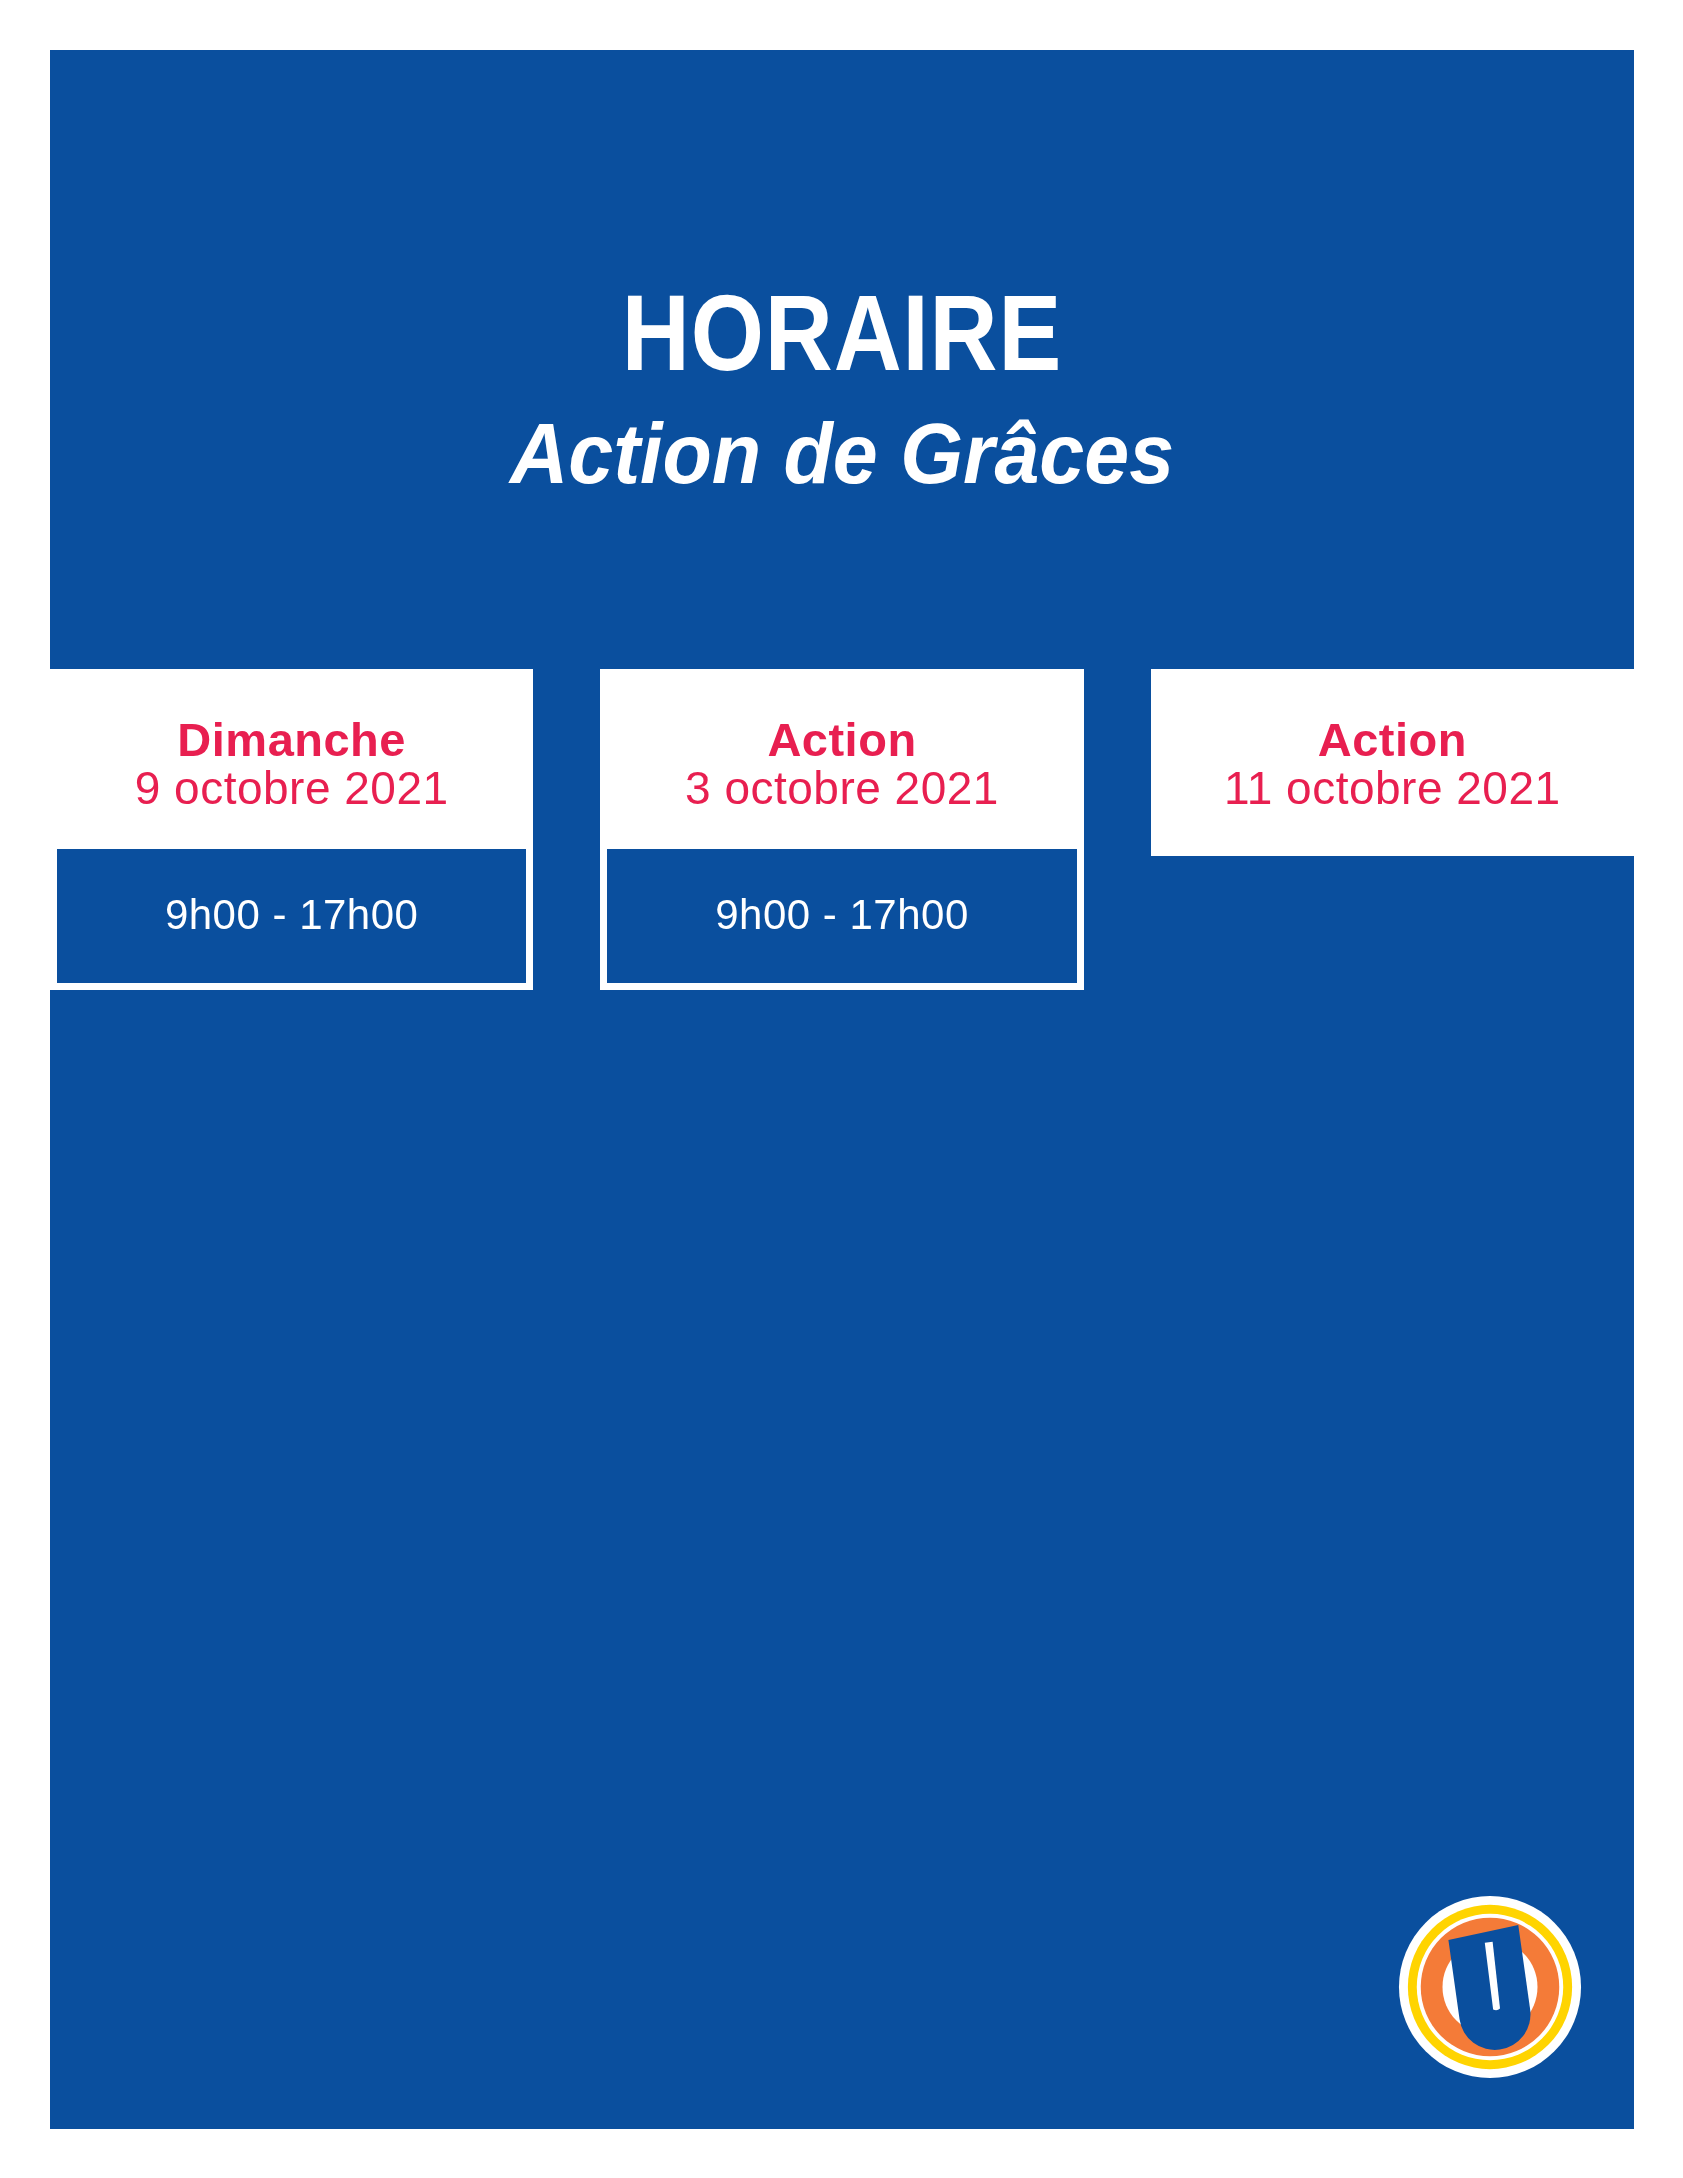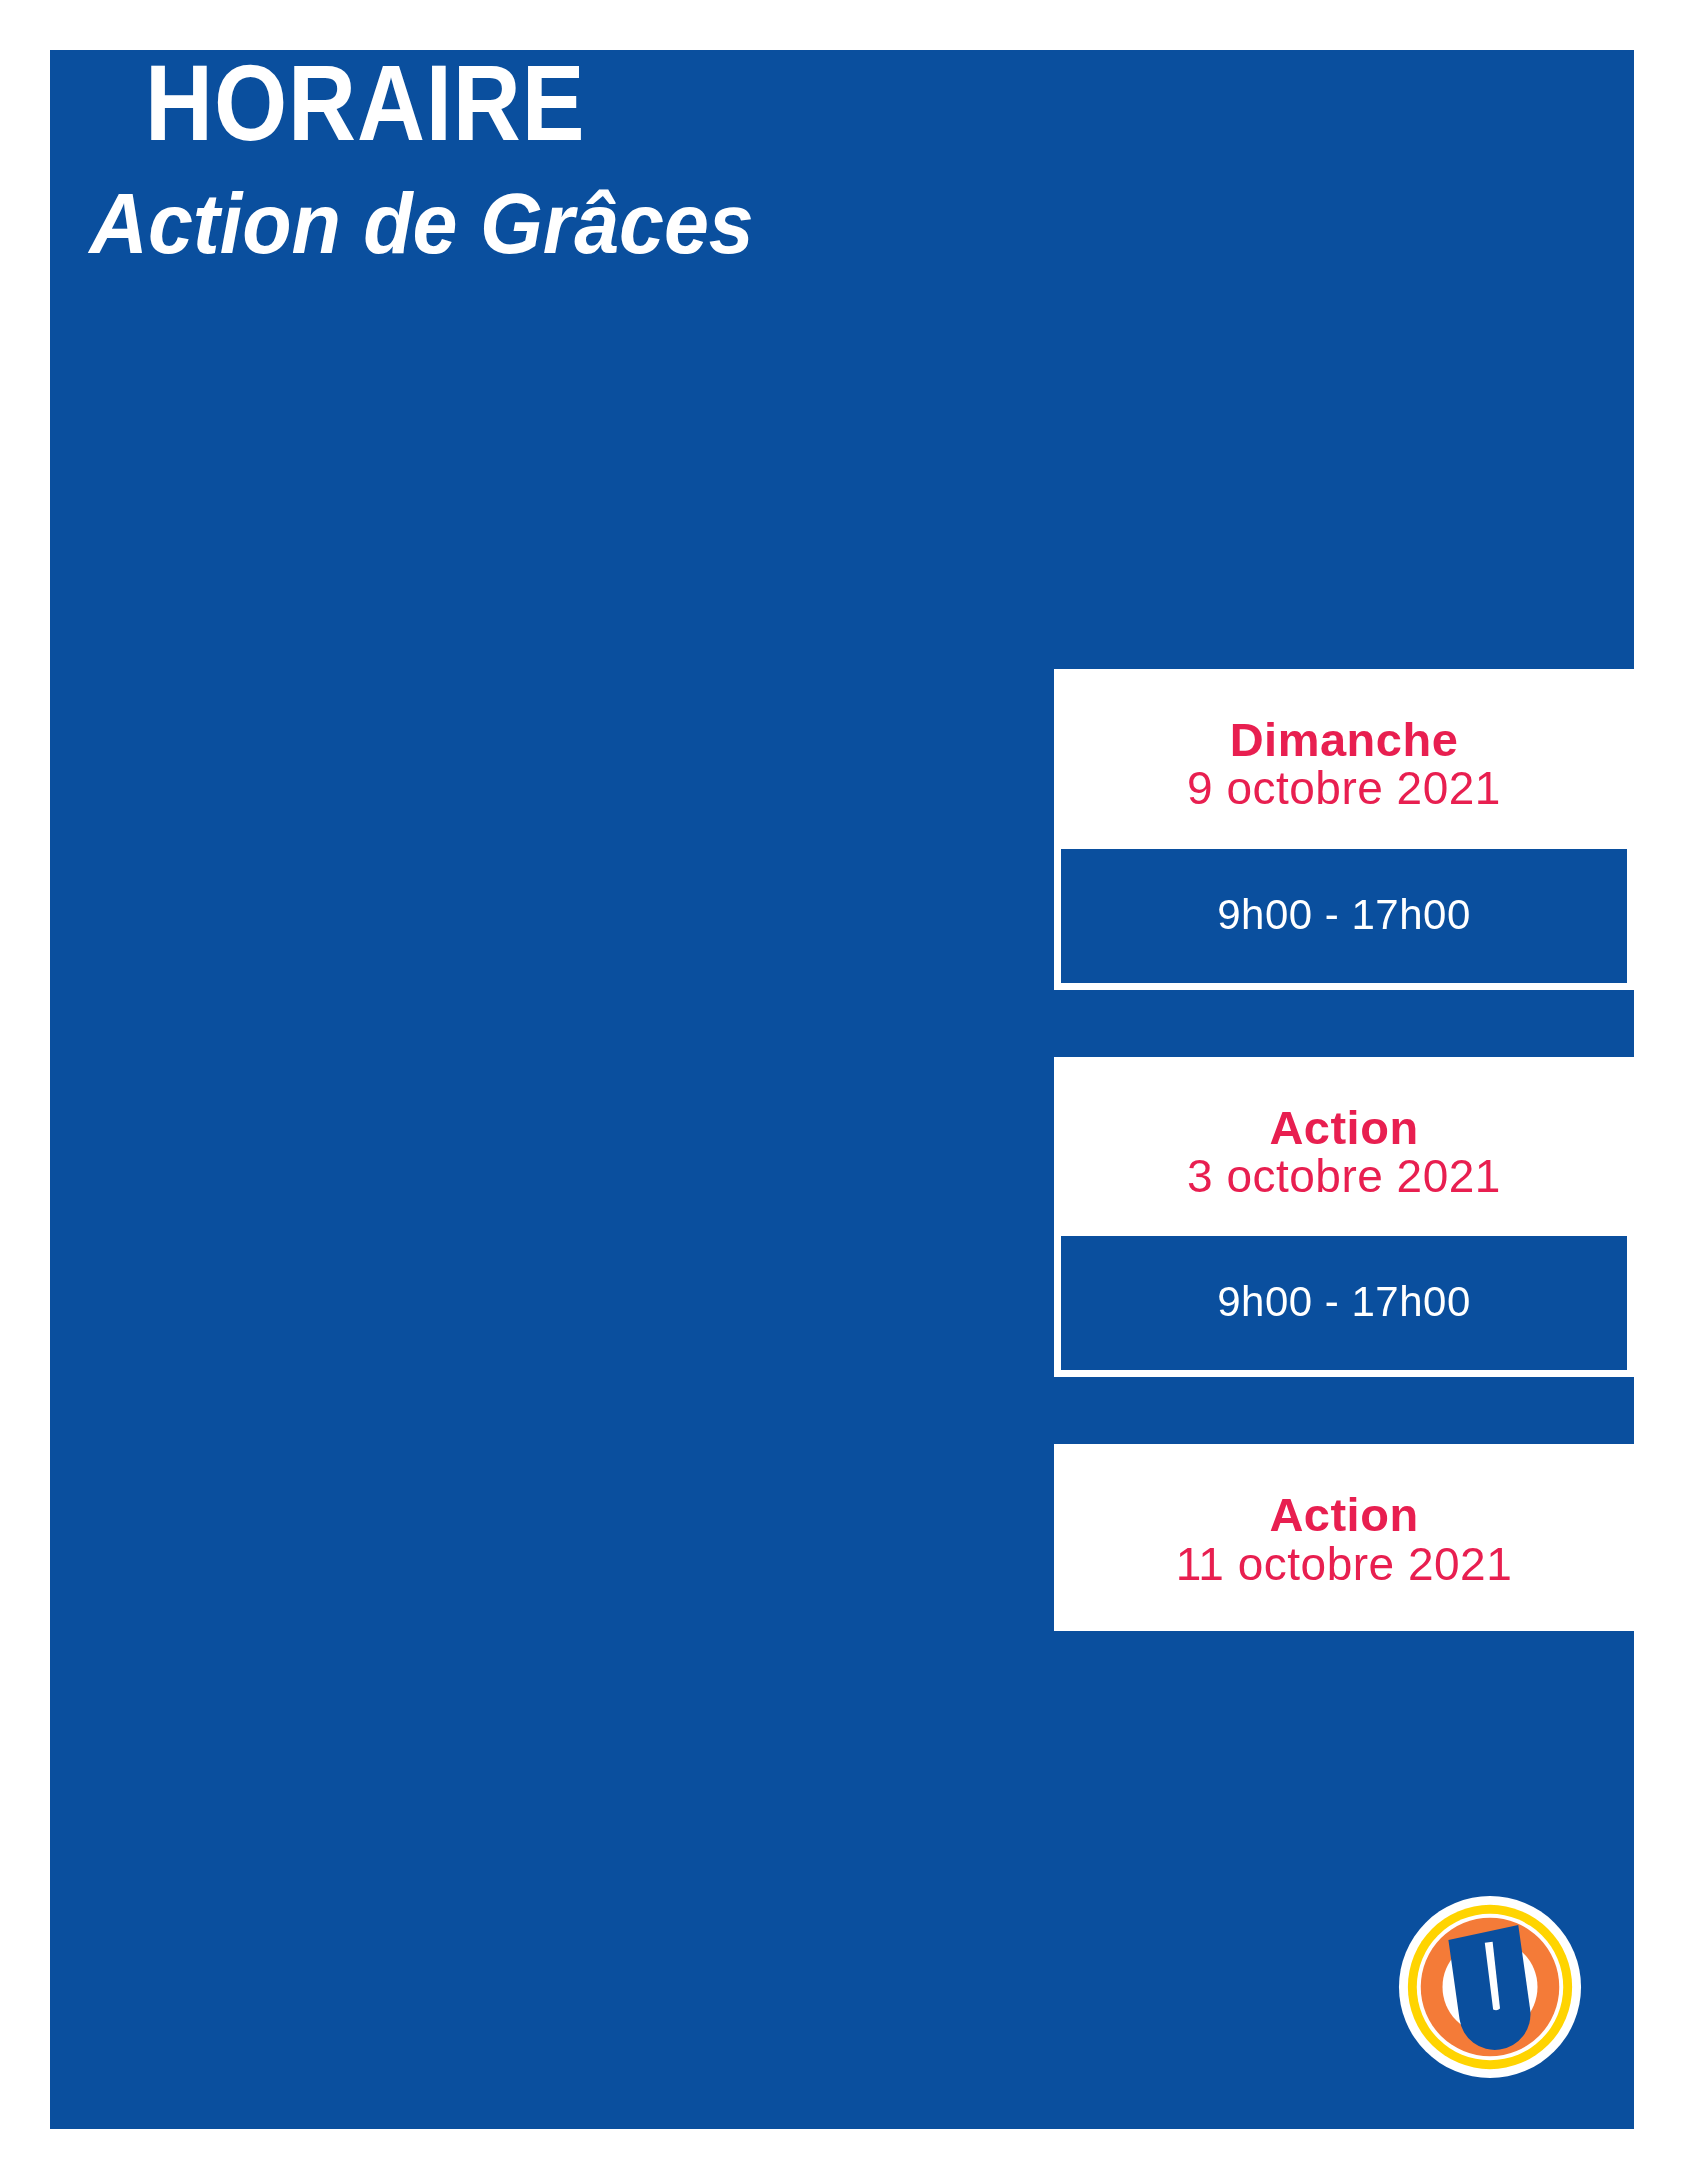--- a/index.html
+++ b/index.html
@@ -26,20 +26,22 @@
     background: #0a4f9e;
     overflow: hidden;
   }
 
   
   .header {
     position: absolute;
     left: 0;
     top: 0;
     width: 100%;
+    text-align: center;
+    padding-top: 230px;
   }
 
   .title-main {
     display: block;
     color: #ffffff;
     font-family: "Liberation Sans Narrow", "Liberation Sans", sans-serif;
     font-size: 107px;
     font-weight: bold;
     letter-spacing: 1px;
     line-height: 1.0;
@@ -58,22 +60,22 @@
     transform: scaleX(0.95);
   }
 
   
   .cards {
     position: absolute;
     left: 0;
     top: 619px;
     width: 100%;
     display: flex;
-    flex-direction: column;
-    align-items: flex-end;
+    flex-direction: row;
+    align-items: flex-start;
     gap: 67px;
   }
 
   .card {
     width: 580px;
     background: #ffffff;
     padding: 7px;
     padding-top: 0;
     display: block;
   }

